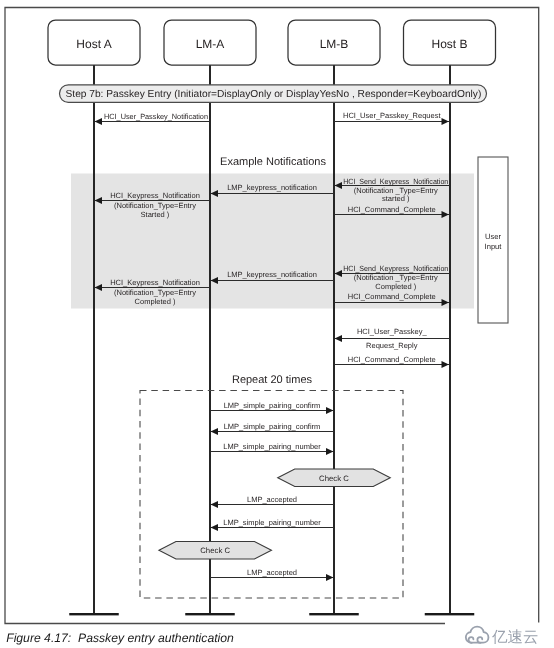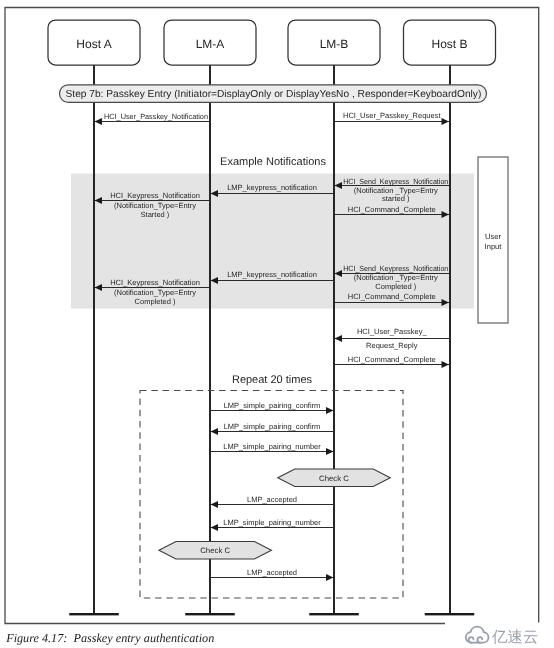--- a/index.html
+++ b/index.html
@@ -6,21 +6,21 @@
   *{-webkit-font-smoothing:antialiased;text-rendering:geometricPrecision;}
   body{width:554px;height:648px;overflow:hidden;font-family:"Liberation Sans",sans-serif;position:relative;}
   svg{display:block;}
   text{font-family:"Liberation Sans",sans-serif;fill:#231f20;}
   .lifeline-label{font-size:12px;}
   .msg-label{font-size:7.5px;}
   .section-label{font-size:11px;}
   .banner-label{font-size:10.2px;}
   .hex-label{font-size:7.8px;}
   .uibox-label{font-size:7.6px;}
-  .caption{position:absolute;left:6.2px;top:631px;font-family:Liberation Serif, serif;font-style:italic;font-size:12.2px;color:#1a1a1a;white-space:pre;}
+  .caption{position:absolute;left:6.2px;top:631px;font-family:Liberation Sans, sans-serif;font-style:italic;font-size:12.2px;color:#1a1a1a;white-space:pre;}
   .watermark{position:absolute;left:462px;top:624px;width:92px;height:24px;}
 </style>
 </head>
 <body>
 
 <svg id="diagram" viewBox="0 0 554 648" width="554" height="648" xmlns="http://www.w3.org/2000/svg">
   <defs>
     <marker id="ah" viewBox="0 0 8 8" refX="7.6" refY="4" markerWidth="8" markerHeight="8" orient="auto-start-reverse" markerUnits="userSpaceOnUse">
       <path d="M0.2 0.5 L7.6 4 L0.2 7.5 Z" fill="#1a1a1a"></path>
     </marker>

